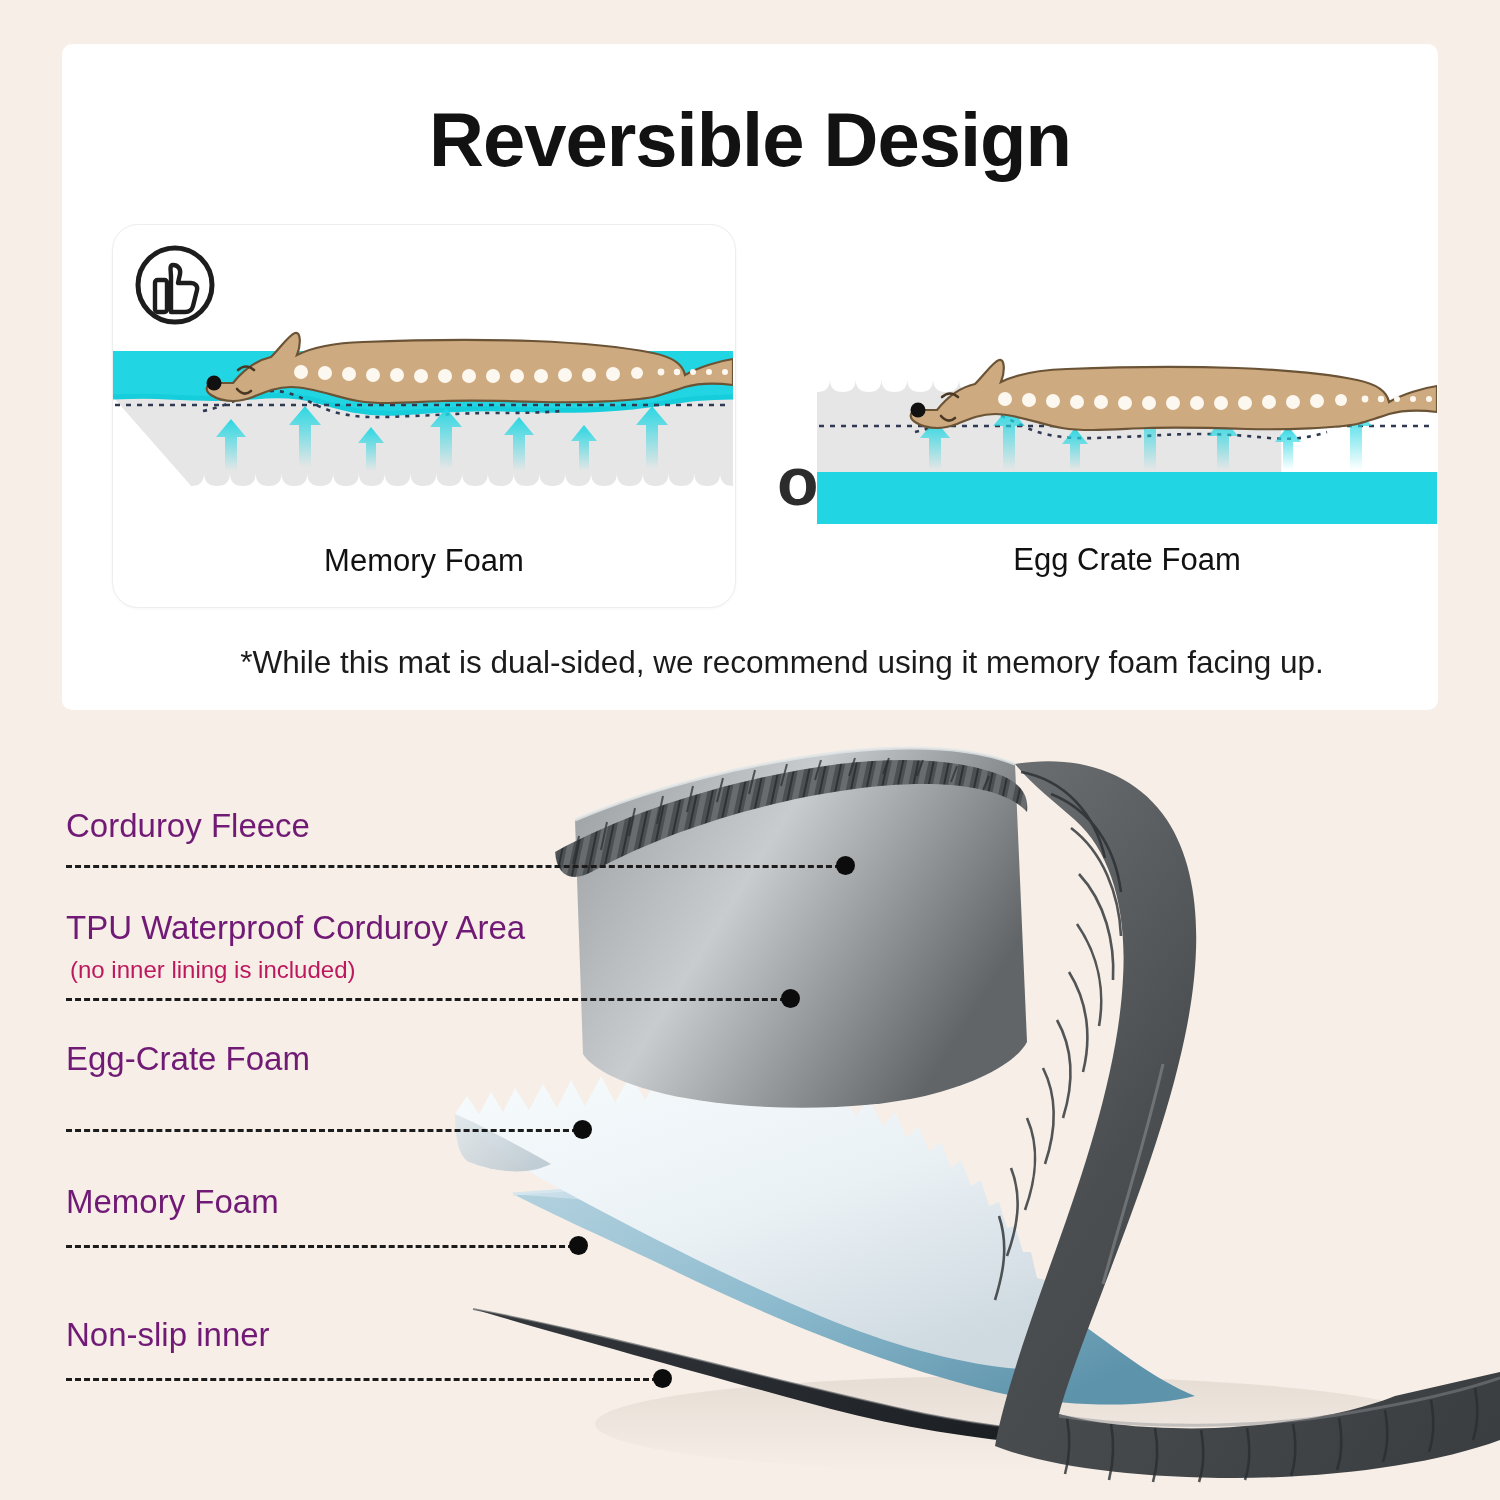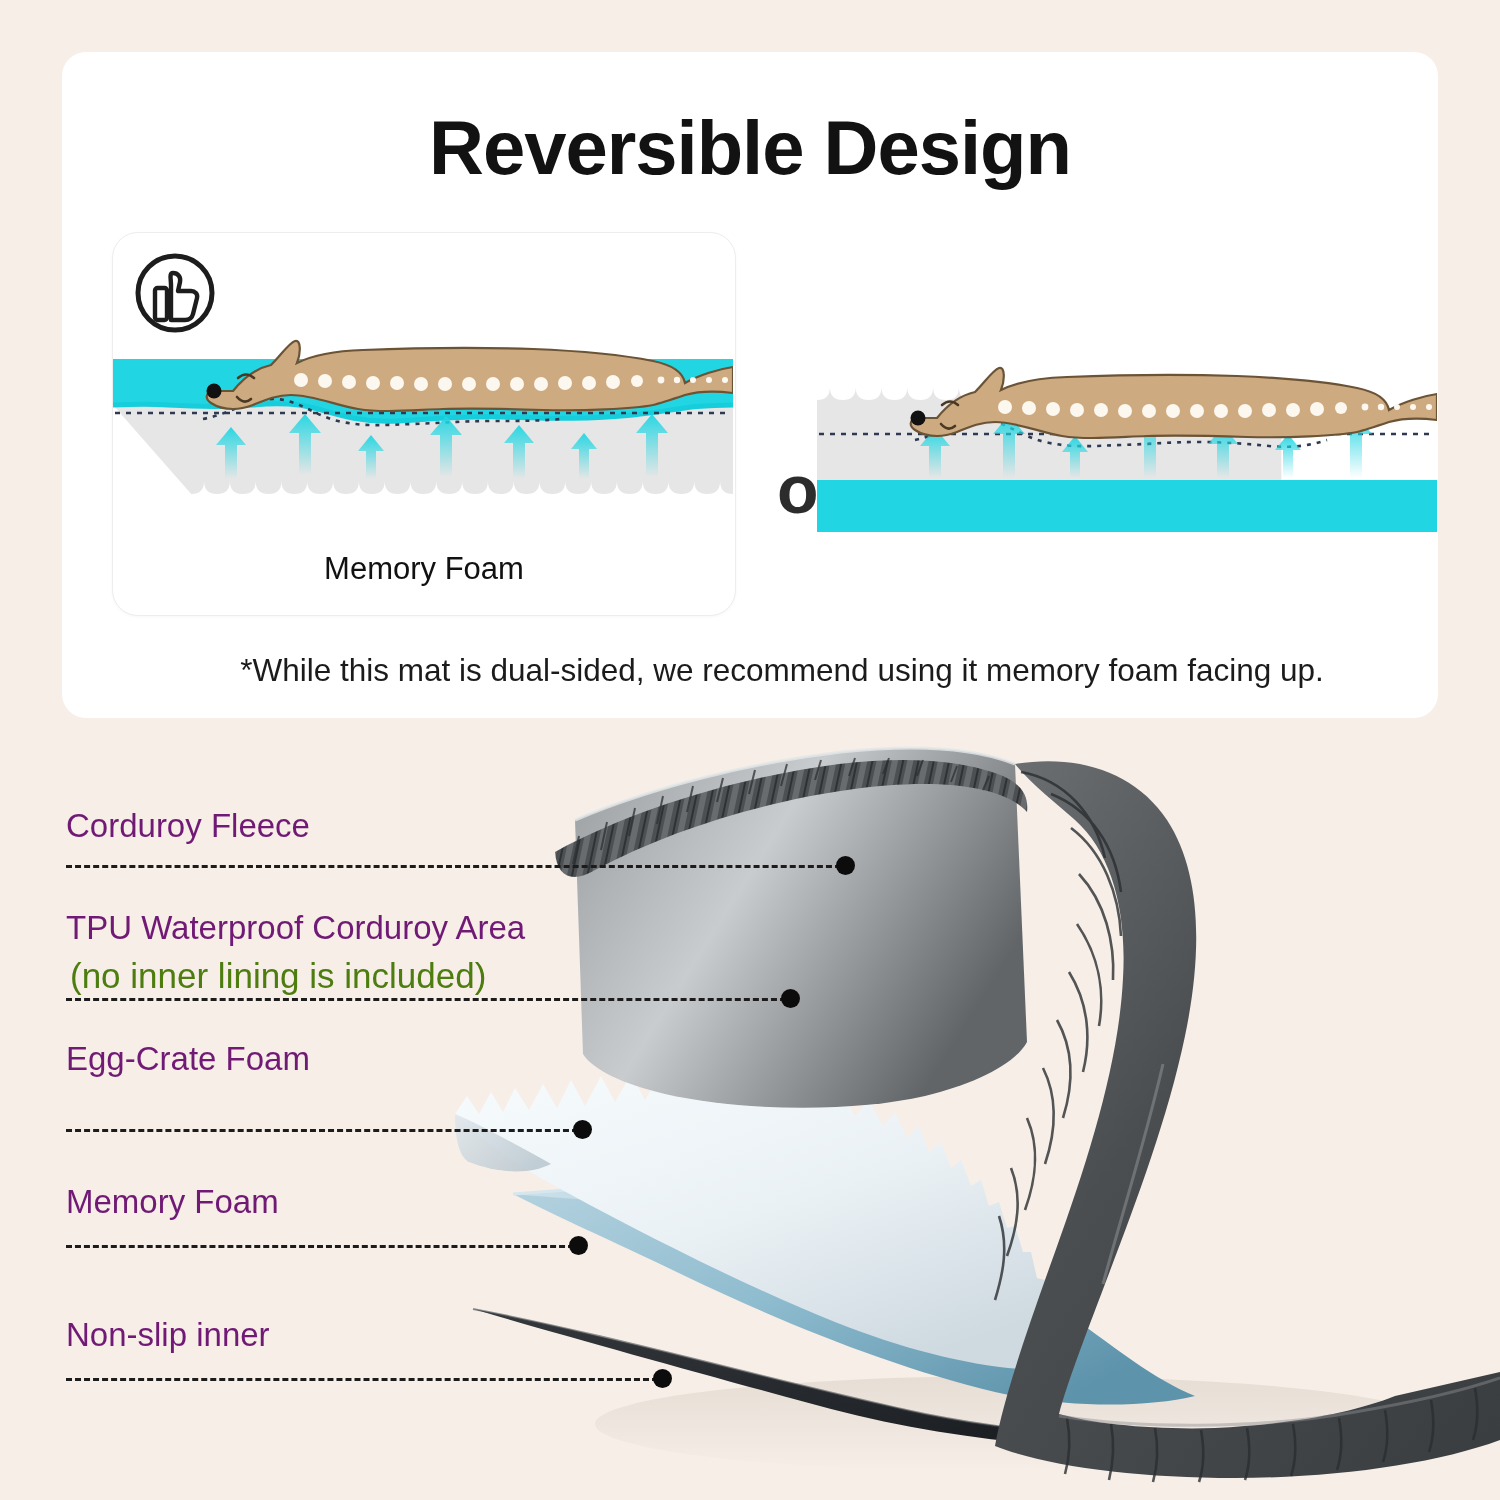--- a/index.html
+++ b/index.html
@@ -6,22 +6,22 @@
   body{
     width:1500px;height:1500px;overflow:hidden;
     background:#f6eee7;
     font-family:"Liberation Sans","DejaVu Sans",sans-serif;
     -webkit-font-smoothing:antialiased;
   }
   .stage{position:relative;width:1500px;height:1500px;}
 
   
   .card{
-    position:absolute;left:62px;top:52px;width:1376px;height:666px;
-    background:#ffffff;border-radius:24px;
+    position:absolute;left:62px;top:44px;width:1376px;height:666px;
+    background:#ffffff;border-radius:10px;
   }
   .title{
     position:absolute;left:0;top:52px;width:100%;text-align:center;
     font-size:76px;font-weight:700;color:#121212;letter-spacing:-1px;
   }
 
   
   .subpanel{
     position:absolute;left:50px;top:180px;width:622px;height:382px;
     background:#ffffff;border:1.6px solid #ededed;border-radius:26px;
@@ -49,21 +49,21 @@
     font-size:31.5px;color:#1b1b1b;padding-left:32px;
   }
 
   
   .lower{position:absolute;left:0;top:724px;width:1500px;height:776px;}
 
   .leader{position:absolute;height:0;border-top:3px dashed #1c1c1c;}
   .leader-dot{position:absolute;width:19px;height:19px;border-radius:50%;background:#0c0c0c;}
 
   .lbl{position:absolute;font-size:33px;color:#701a75;white-space:nowrap;}
-  .lbl.sub{font-size:35px;color:#4d7c0f;text-align:center;}
+  .lbl.sub{font-size:24px;color:#be185d;text-align:center;}
 
   .product{position:absolute;left:455px;top:0px;width:1045px;height:776px;}
 </style>
 </head>
 <body>
 
 <div class="stage">
 
   <div class="card">
 
@@ -271,20 +271,21 @@
             <circle cx="548" cy="79" r="3.4"></circle>
               <circle cx="564" cy="79" r="3.2"></circle>
             <circle cx="580" cy="79" r="3"></circle>
               <circle cx="596" cy="79" r="3"></circle>
             <circle cx="612" cy="79" r="3"></circle>
           </g>
         </g>
       </svg>
     </div>
 
+    <div class="foamlabel" style="top:498px;left:755px;width:620px;">Egg Crate Foam</div>
 
     <div class="footnote">*While this mat is dual-sided, we recommend using it memory foam facing up.</div>
   </div>
 
   <div class="lower">
 
     <div class="product">
       <svg viewBox="0 0 1045 776" width="1045" height="776">
         <defs>
           <linearGradient id="tpu" x1="0" y1="0" x2="1" y2="0.5">

